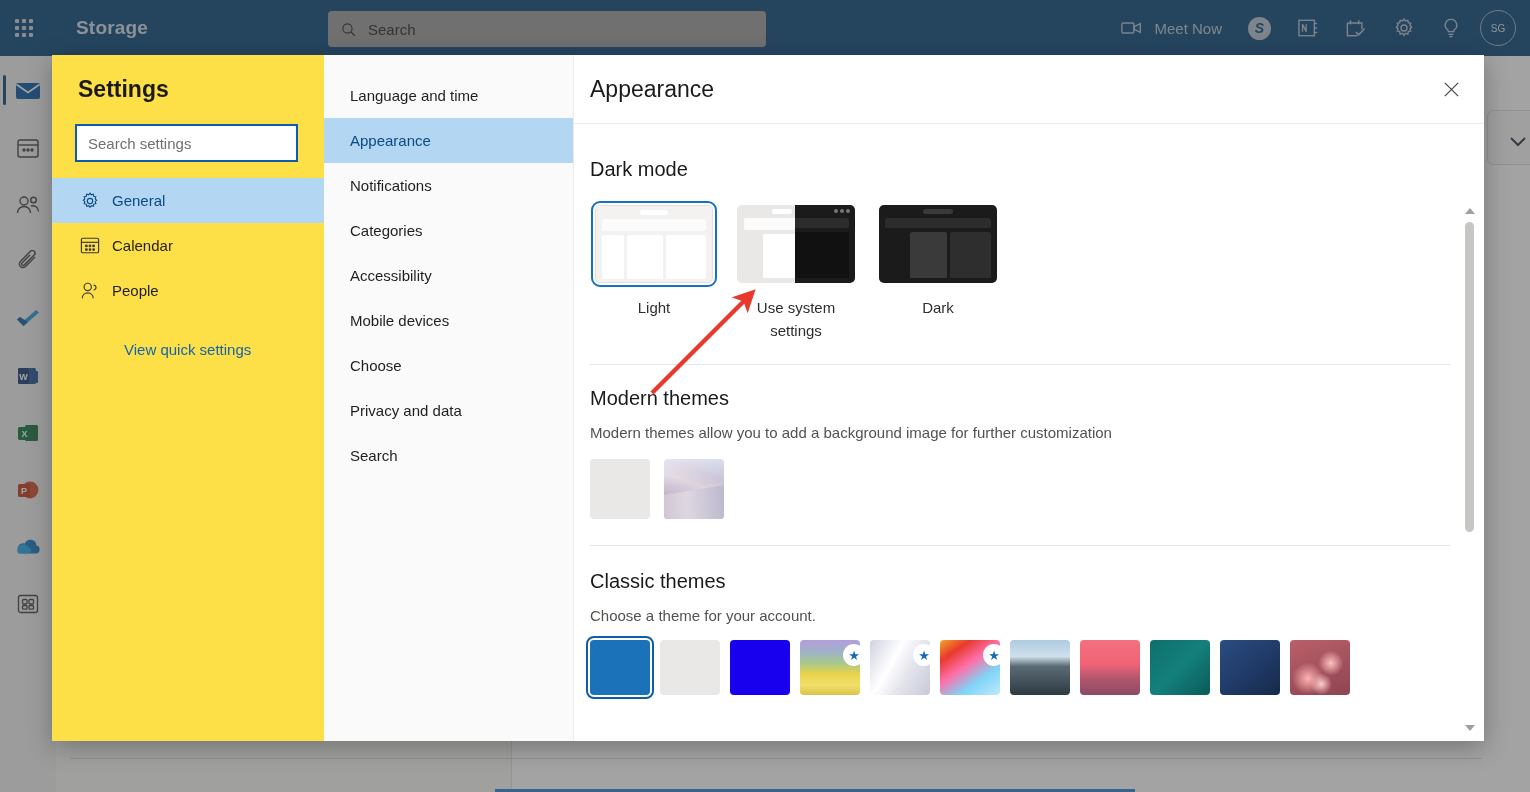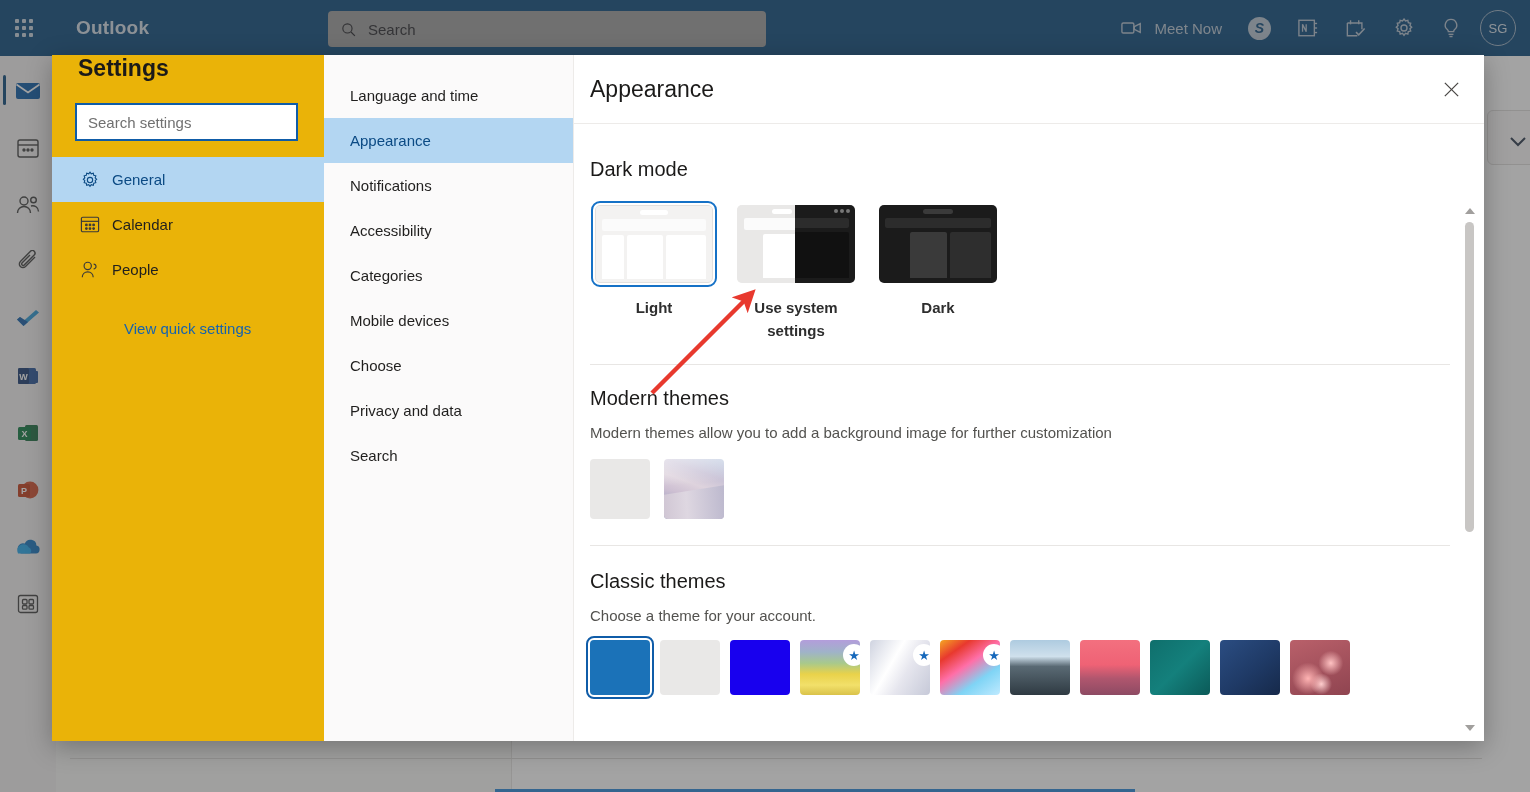--- a/index.html
+++ b/index.html
@@ -38,21 +38,21 @@
   .tr-item { display: flex; align-items: center; height: 56px; padding: 0 13px; cursor: pointer; }
   .tr-item svg { stroke: #b6c4d2; fill: none; stroke-width: 1.5; }
   .meet-label { color: #b9c7d4; font-size: 15px; margin-left: 11px; }
   .skype-dot {
     width: 23px; height: 23px; border-radius: 50%; background: #b6c4d2; color: #0f4b7d;
     font-size: 14px; font-weight: bold; display: flex; align-items: center; justify-content: center;
     font-style: italic;
   }
   .avatar {
     width: 36px; height: 36px; border-radius: 50%; border: 1px solid #9fb3c5;
-    color: #d6e0e9; font-size: 13px; display: flex; align-items: center; justify-content: center;
+    color: #d6e0e9; font-size: 10px; display: flex; align-items: center; justify-content: center;
     margin-right: 14px; margin-left: 6px;
   }
 
   
   .rail {
     position: absolute; left: 0; top: 56px; width: 56px; height: 736px;
     background: #f3f2f1; display: flex; flex-direction: column; align-items: center; padding-top: 6px;
   }
   .rail-item { position: relative; width: 56px; height: 57px; display: flex; align-items: center; justify-content: center; cursor: pointer; }
   .rail-item.sel::before { content:""; position: absolute; left: 3px; top: 13px; width: 3px; height: 30px; background: #0f4b7d; border-radius: 2px; }
@@ -71,21 +71,21 @@
   
   .overlay { position: absolute; inset: 0; background: rgba(62,62,62,0.48); }
 
   
   .modal {
     position: absolute; left: 52px; top: 55px; width: 1432px; height: 686px;
     background: #ffffff; box-shadow: 0 6px 24px rgba(0,0,0,0.28);
     display: flex; overflow: hidden;
   }
   
-  .s-left { width: 272px; background: #eab308; flex: 0 0 272px; }
+  .s-left { width: 272px; background: #fde047; padding-top: 21px; flex: 0 0 272px; }
   .s-title { font-size: 23px; font-weight: bold; color: #1b1a19; padding: 0 26px; margin-bottom: 21px; }
   .s-searchbox {
     margin: 0 26px 16px 23px; height: 38px; border: 2px solid #0f5ca8; background: #fff;
     display: flex; align-items: center; padding: 0 11px;
   }
   .s-searchbox input {
     border: none; outline: none; width: 100%; font-size: 15px; color: #201f1e;
     font-family: "Liberation Sans", sans-serif; background: transparent;
   }
   .s-searchbox input::placeholder { color: #707070; }
@@ -116,21 +116,21 @@
 
   .s-body { flex: 1; padding: 34px 0 0 16px; position: relative; overflow: hidden; }
   .s-sectiontitle { font-size: 20px; color: #1b1a19; margin-bottom: 24px; font-weight: normal; }
   .s-sub-desc { font-size: 15px; color: #53524f; margin-bottom: 18px; }
 
   
   .mode-row { display: flex; gap: 14px; margin-bottom: 10px; }
   .mode-col { width: 128px; display: flex; flex-direction: column; align-items: center; cursor: pointer; }
   .mode-card { width: 118px; height: 78px; border-radius: 5px; overflow: hidden; position: relative; }
   .mode-card.sel { outline: 2px solid #1571c6; outline-offset: 2px; }
-  .mode-label { margin-top: 14px; font-size: 15px; color: #2e2e2e; text-align: center; line-height: 1.5; font-weight: bold; }
+  .mode-label { margin-top: 14px; font-size: 15px; color: #2e2e2e; text-align: center; line-height: 1.5; }
 
   
   .c-light { background: #f3f2f1; border: 1px solid #e2e0de; }
   .c-light .titlebar { height: 12px; background: #f3f2f1; display:flex; justify-content:center; align-items:center;}
   .c-light .pill { width: 28px; height: 5px; background: #fff; border-radius: 3px; }
   .c-light .ribbon { height: 12px; background: #fbfbfb; margin: 1px 6px 0 6px; border-radius: 2px; }
   .c-light .panes { display: flex; gap: 3px; margin: 4px 6px 0 6px; height: 44px; }
   .c-light .panes div { background: #fff; border-radius: 2px 2px 0 0; }
   .c-light .p1 { width: 22px; }
   .c-light .p2 { flex: 1; }
@@ -212,21 +212,21 @@
           <i></i>
           <i></i>
           <i></i>
           <i></i>
           <i></i>
           <i></i>
           <i></i>
           <i></i>
       </div>
     </div>
-    <div class="brand">Outlook</div>
+    <div class="brand">Storage</div>
   </div>
 
   <div class="search-wrap">
     <svg viewBox="0 0 24 24">
         <circle cx="10.5" cy="10.5" r="6.5"></circle>
         <line x1="15.5" y1="15.5" x2="21" y2="21"></line>
       </svg>
     <span class="search-text">Search</span>
   </div>
 
@@ -408,22 +408,22 @@
         <span class="lbl">People</span>
       </div>
 
       <div class="s-quick">View quick settings</div>
     </div>
 
     <div class="s-mid">
       <div class="s-sub">Language and time</div>
       <div class="s-sub sel">Appearance</div>
       <div class="s-sub">Notifications</div>
+      <div class="s-sub">Categories</div>
       <div class="s-sub">Accessibility</div>
-      <div class="s-sub">Categories</div>
       <div class="s-sub">Mobile devices</div>
       <div class="s-sub">Choose</div>
       <div class="s-sub">Privacy and data</div>
       <div class="s-sub">Search</div>
     </div>
 
     <div class="s-right">
       <div class="s-head">
         <h2>Appearance</h2>
         <div class="s-close">

